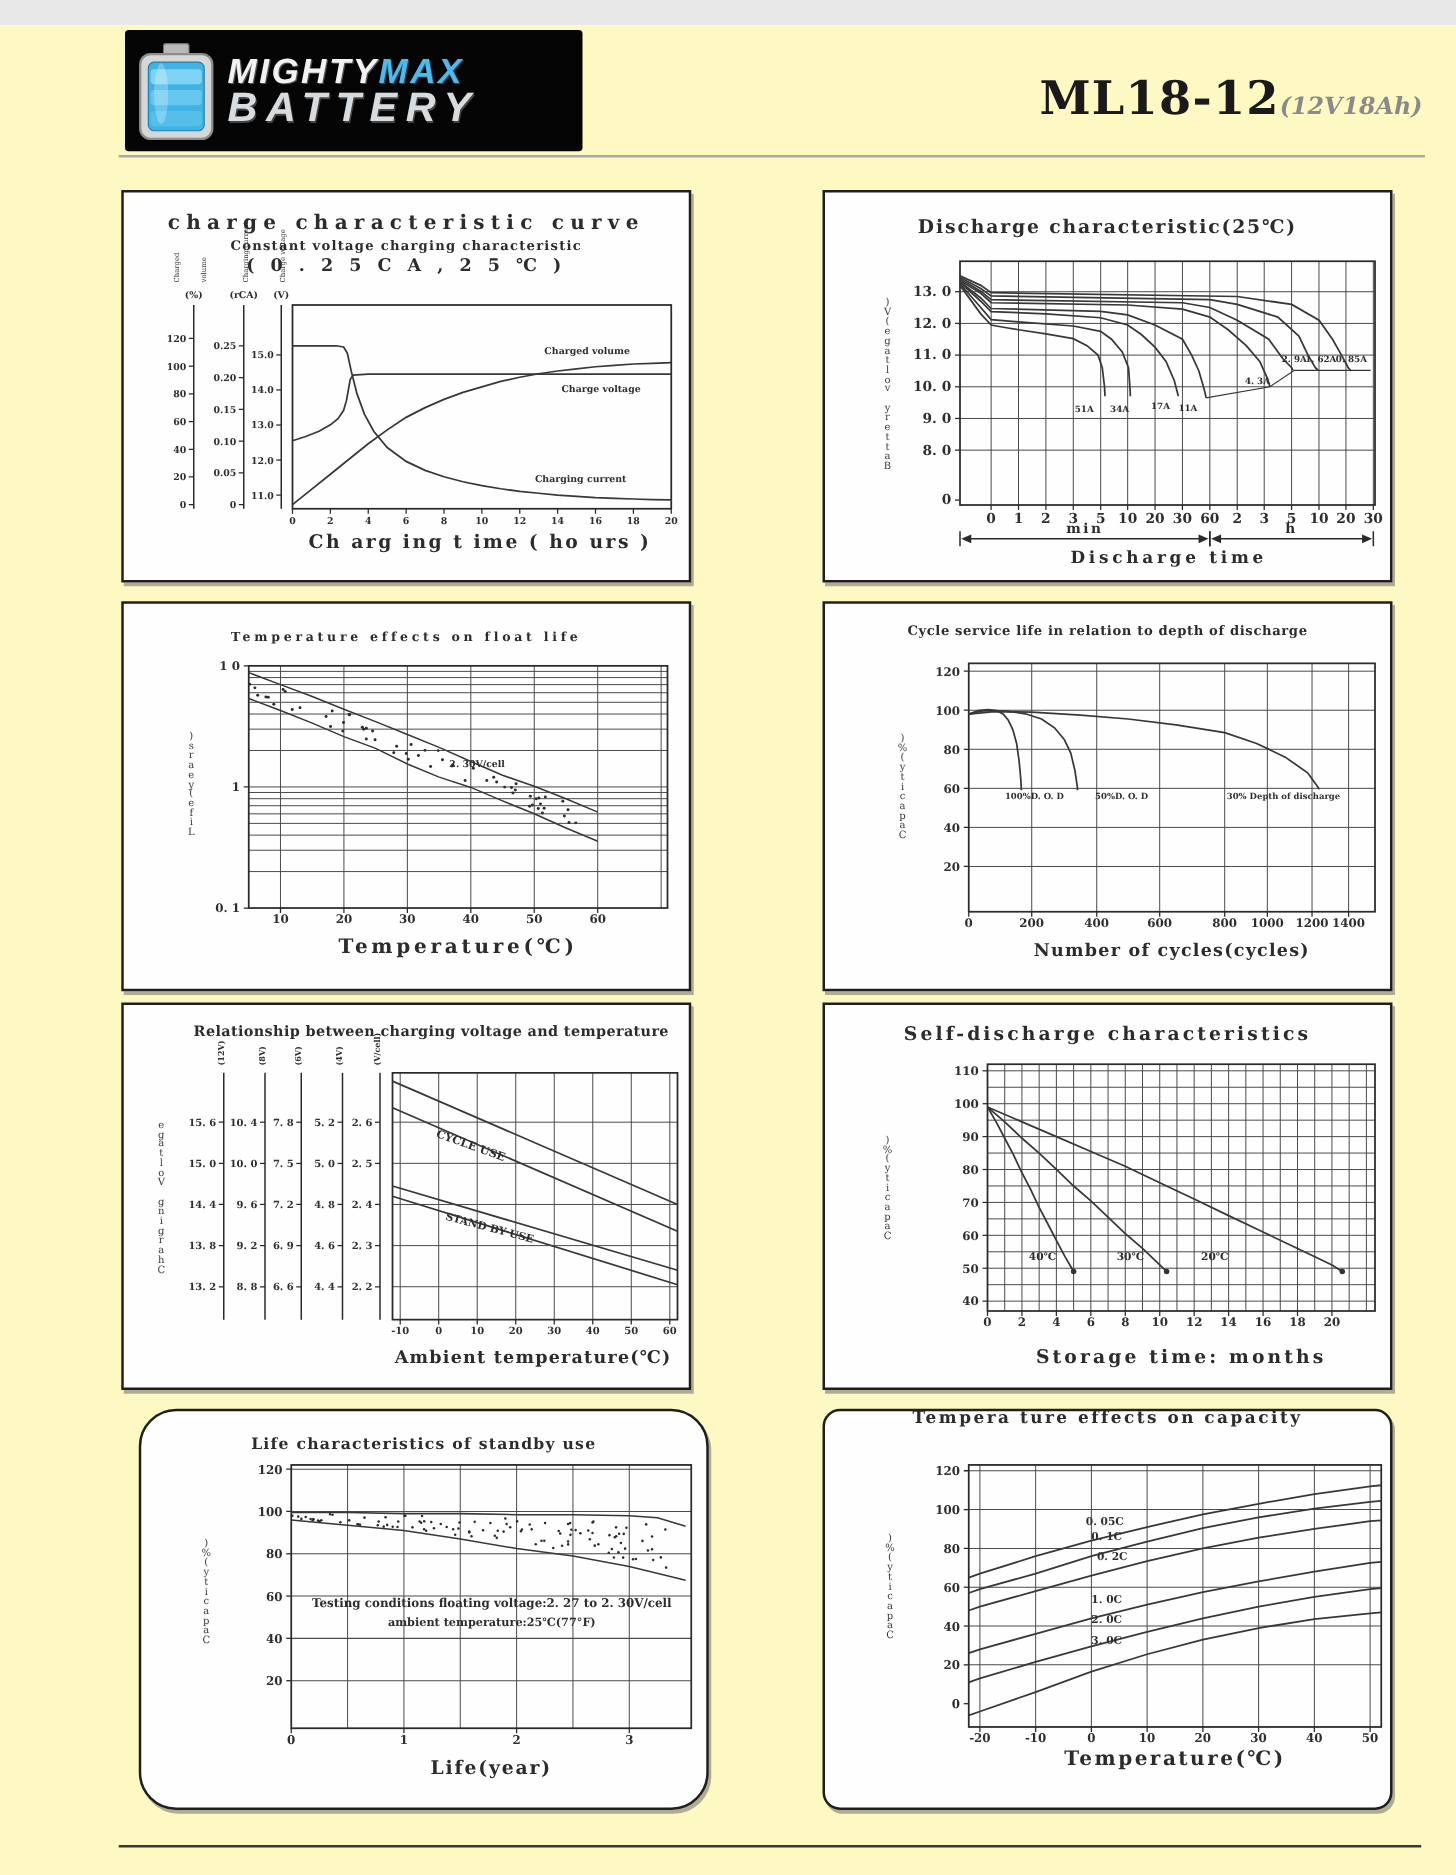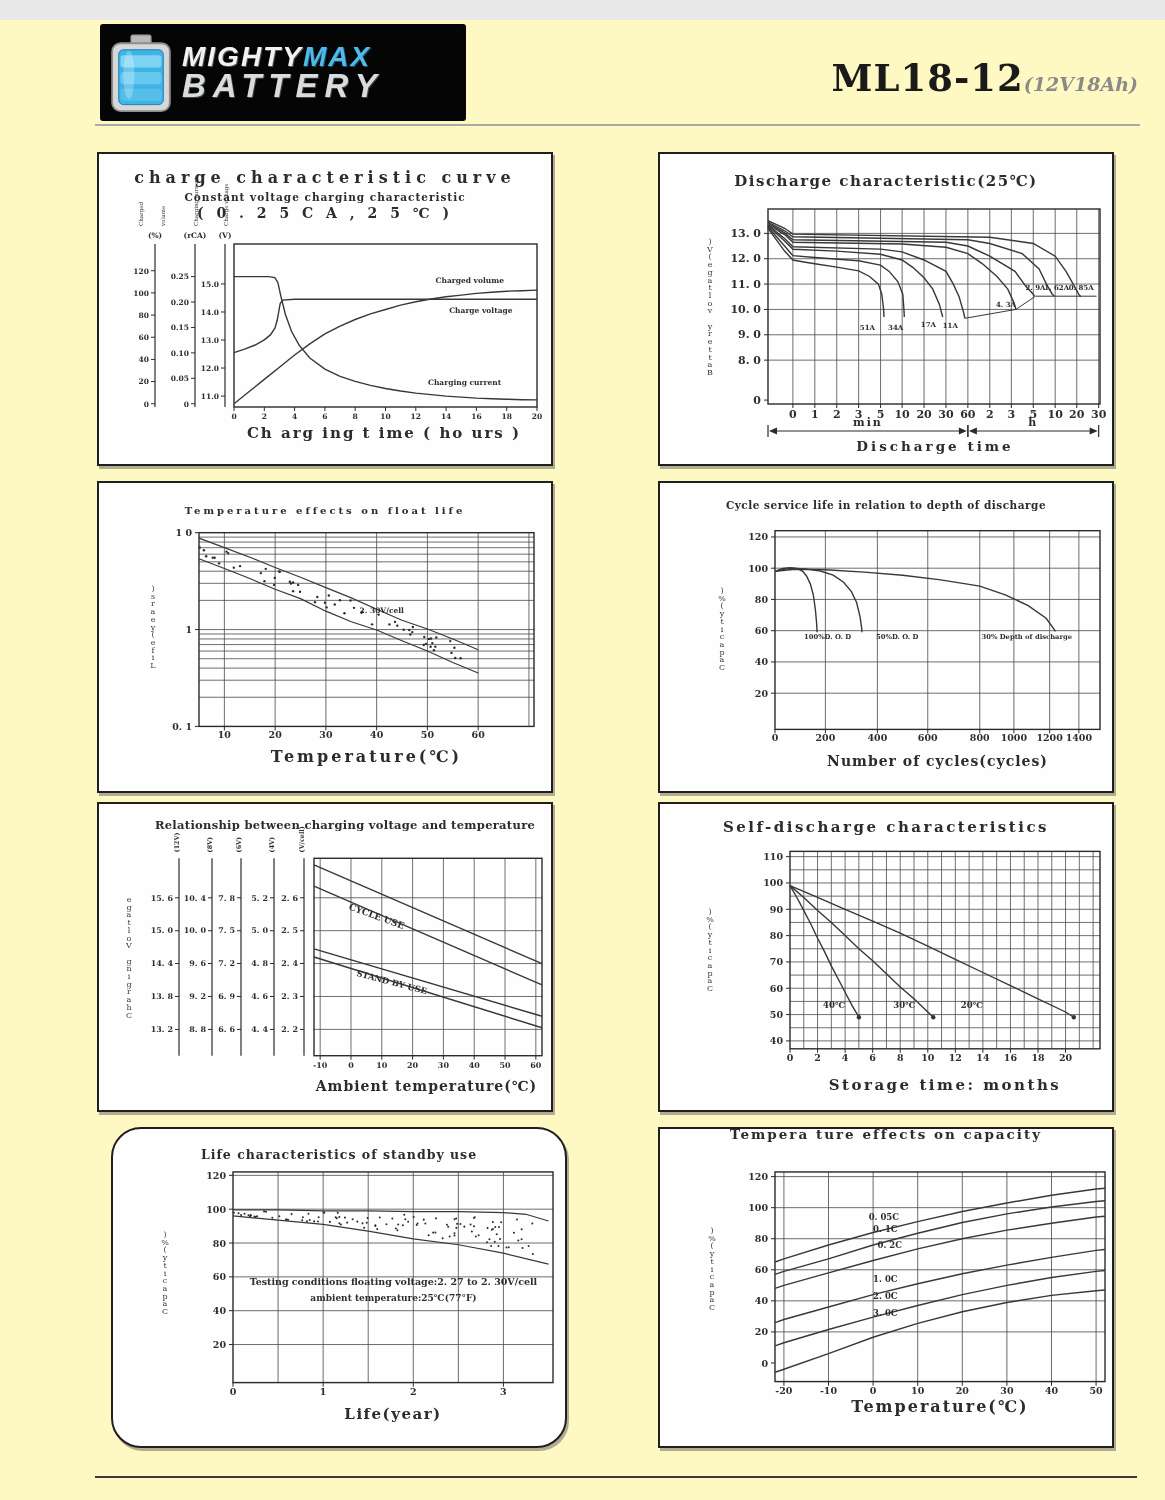--- a/index.html
+++ b/index.html
@@ -26,21 +26,21 @@
   .title,.sub,.xlabel{position:absolute;width:100%;text-align:center;font-weight:bold;color:#2c2c2c;}
   .ylab{position:absolute;font-size:8px;line-height:7.7px;color:#3a3a3a;white-space:pre-line;
         text-align:center;width:12px;}
   .pos1{left:97px;top:132px;width:452px;height:310px;}
   .pos2{left:658px;top:132px;width:452px;height:310px;}
   .pos3{left:97px;top:461px;width:452px;height:308px;}
   .pos4{left:658px;top:461px;width:452px;height:308px;}
   .pos5{left:97px;top:782px;width:452px;height:306px;}
   .pos6{left:658px;top:782px;width:452px;height:306px;}
   .pos7{left:111px;top:1107px;width:452px;height:317px;border-radius:30px;}
-  .pos8{left:658px;top:1107px;width:452px;height:317px;}
+  .pos8{left:658px;top:1107px;width:452px;height:317px;border-radius:14px;}
   .c1 .title{top:14px;font-size:16px;letter-spacing:5px;}
   .c1 .sub1{top:37px;font-size:10.5px;letter-spacing:1px;}
   .c1 .sub2{top:51px;font-size:14px;letter-spacing:4px;}
   .c1 .xlabel{top:270px;font-size:15px;letter-spacing:2px;left:120px;width:330px;}
   .c2 .title{top:18px;font-size:15px;letter-spacing:1.5px;}
   .c2 .xlabel{top:284px;font-size:13.5px;letter-spacing:3px;left:100px;width:350px;}
   .c2 .ylab{left:44px;top:84px;}
   .c3 .title{top:22px;font-size:10px;letter-spacing:3px;}
   .c3 .xlabel{top:264px;font-size:16px;letter-spacing:3px;left:80px;width:375px;}
   .c3 .ylab{left:48px;top:102px;}

